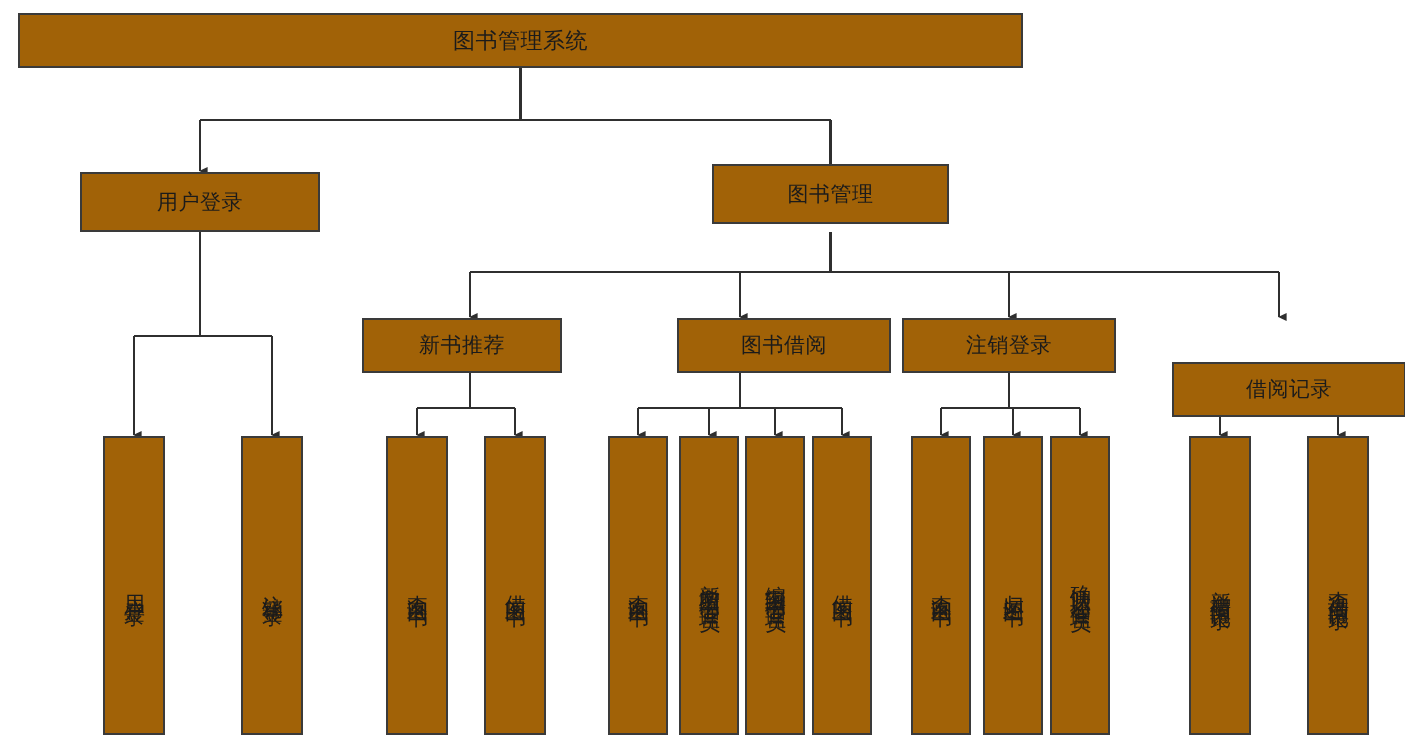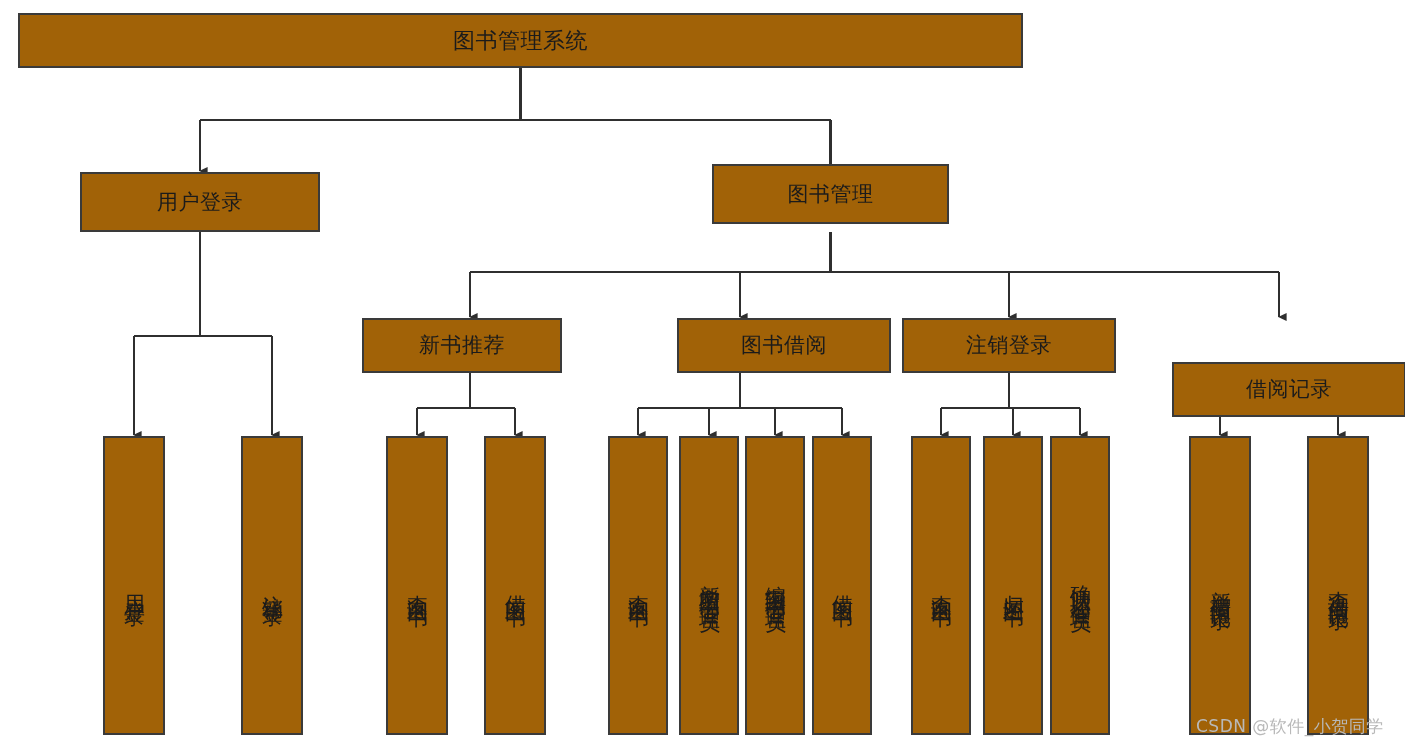--- a/index.html
+++ b/index.html
@@ -176,15 +176,14 @@
         <span class="label">确认归还（管理员）</span>
       </div>
       <div class="node vert" style="left: 1189px; top: 436px; width: 62px; height: 299px;">
         <span class="label">新增借阅记录</span>
       </div>
       <div class="node vert" style="left: 1307px; top: 436px; width: 62px; height: 299px;">
         <span class="label">查询借阅记录</span>
       </div>
     </div>
 
-  <div class="watermark" style="left:1196px; top:715px;">CSDN @软件_小贺同学</div>
 
 </div>
 
 </body></html>

